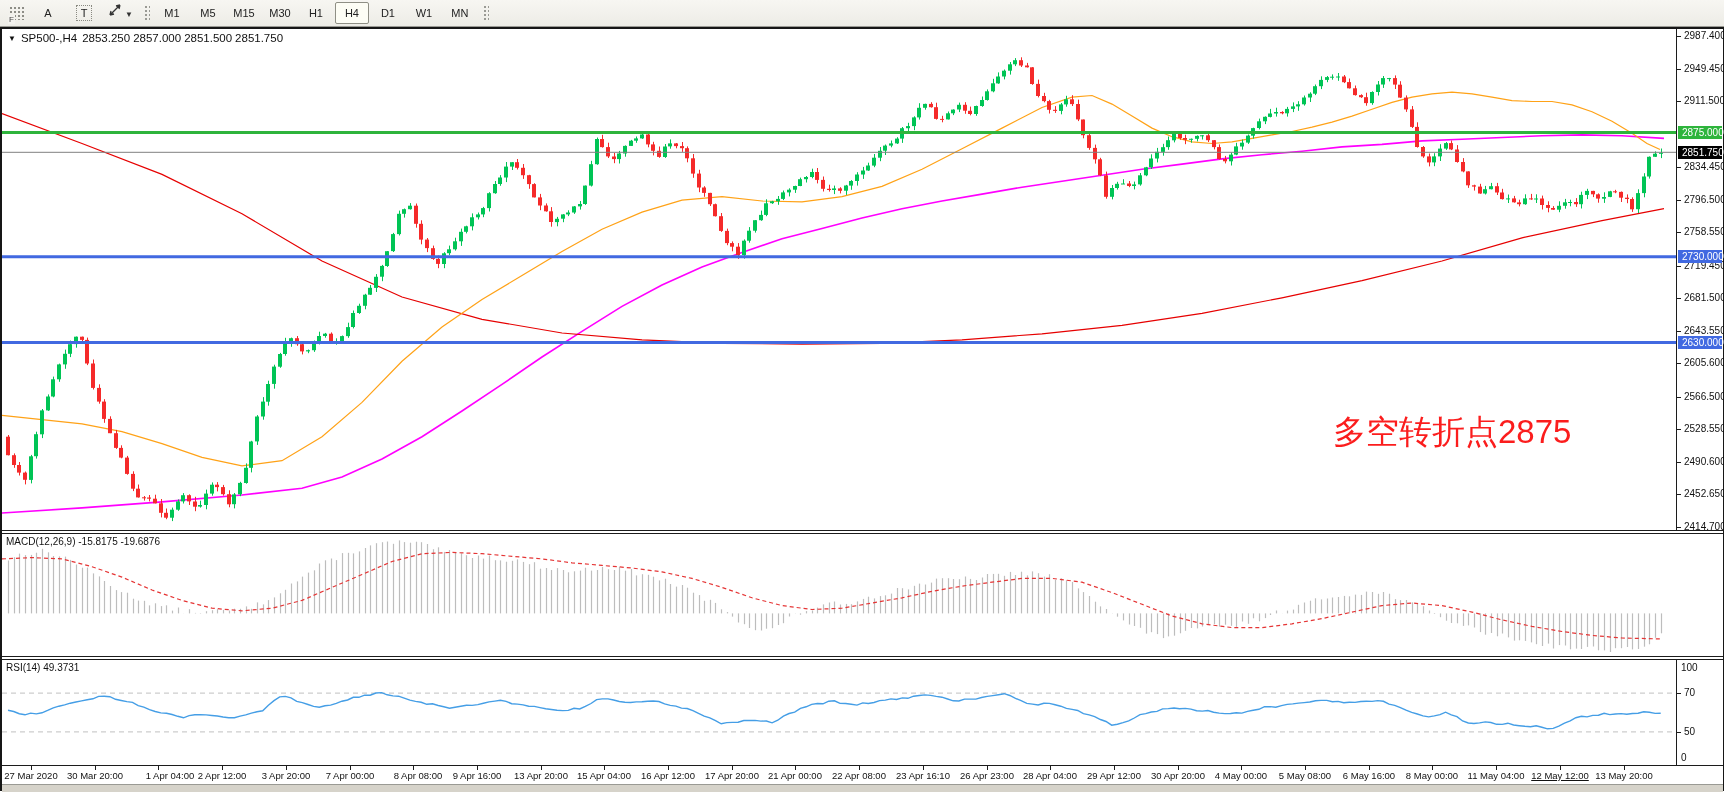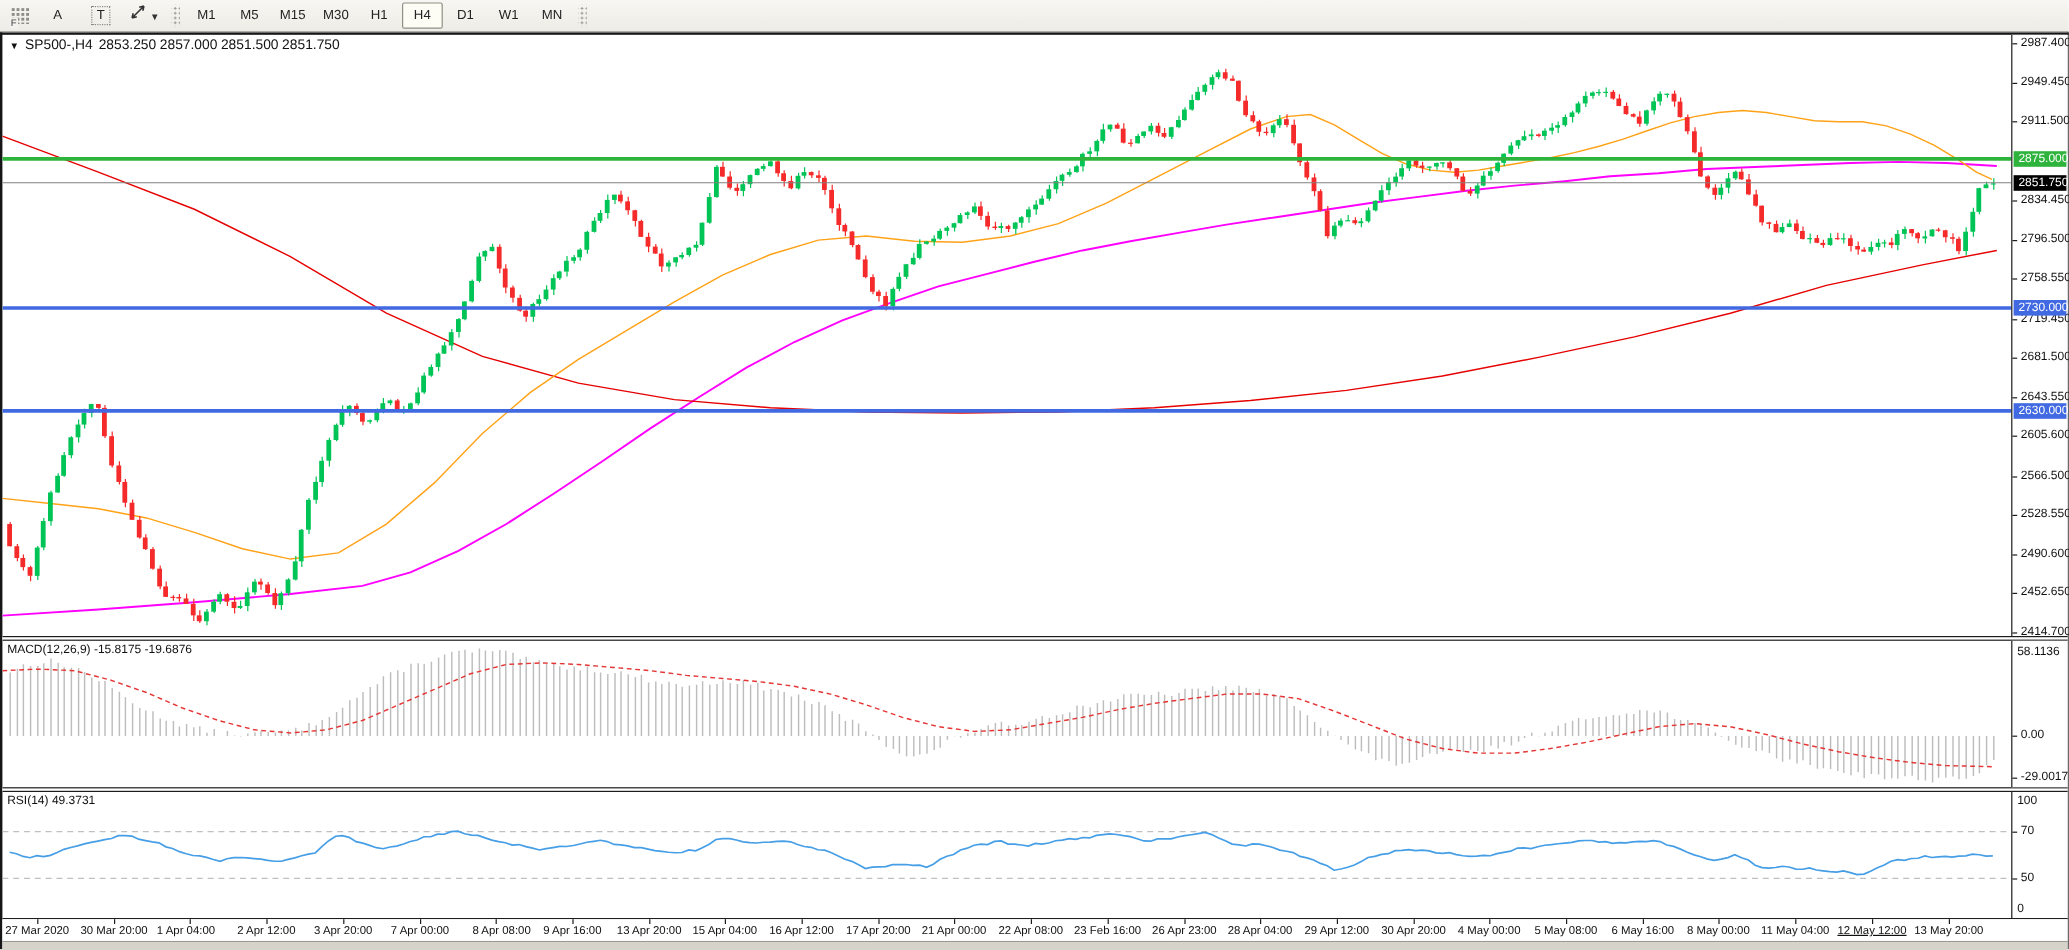--- a/index.html
+++ b/index.html
@@ -674,20 +674,21 @@
         <line x1="0" y1="313.4" x2="1675" y2="313.4" stroke="#4169e1" stroke-width="3"></line>
       </svg>
     <div class="pane-header">
       <span class="tri">▼</span>
       <span>SP500-,H4</span>
       <span>2853.250</span>
       <span style="margin-left:-2px;">2857.000</span>
       <span style="margin-left:-2px;">2851.500</span>
       <span style="margin-left:-2px;">2851.750</span>
     </div>
+    <div class="annotation" id="annotation" style="color: rgb(251, 29, 29);">多空转折点2875</div>
     <div class="axis" id="main-axis">
         <div class="tickrow" style="top: 1px;">
           <i></i>
           <span>2987.400</span>
         </div>
         <div class="tickrow" style="top: 34px;">
           <i></i>
           <span>2949.450</span>
         </div>
         <div class="tickrow" style="top: 66px;">
@@ -1044,33 +1045,20 @@
           <line x1="1630.5" y1="79.4" x2="1630.5" y2="115.4" stroke="#bdbdbd" stroke-width="1.2"></line>
           <line x1="1636.5" y1="79.4" x2="1636.5" y2="115.0" stroke="#bdbdbd" stroke-width="1.2"></line>
           <line x1="1642.5" y1="79.4" x2="1642.5" y2="112.7" stroke="#bdbdbd" stroke-width="1.2"></line>
           <line x1="1647.5" y1="79.4" x2="1647.5" y2="110.3" stroke="#bdbdbd" stroke-width="1.2"></line>
           <line x1="1653.5" y1="79.4" x2="1653.5" y2="103.8" stroke="#bdbdbd" stroke-width="1.2"></line>
           <line x1="1659.5" y1="79.4" x2="1659.5" y2="99.3" stroke="#bdbdbd" stroke-width="1.2"></line>
         </g>
         <path d="M0.0 24.9 L30.0 23.6 L60.0 24.9 L90.0 32.7 L120.0 43.1 L150.0 56.0 L180.0 66.4 L210.0 74.2 L240.0 76.8 L270.0 74.2 L300.0 66.4 L330.0 53.4 L360.0 40.5 L390.0 27.5 L420.0 19.7 L450.0 18.4 L480.0 19.7 L510.0 22.3 L540.0 24.9 L570.0 28.8 L600.0 31.4 L630.0 34.0 L660.0 37.9 L690.0 44.4 L720.0 53.4 L750.0 63.8 L780.0 71.6 L810.0 75.5 L840.0 74.2 L870.0 69.0 L900.0 63.8 L930.0 57.3 L960.0 52.1 L990.0 48.2 L1020.0 44.4 L1050.0 44.4 L1080.0 48.2 L1110.0 58.6 L1140.0 70.3 L1170.0 82.0 L1200.0 89.8 L1230.0 93.6 L1260.0 93.6 L1290.0 89.8 L1320.0 84.6 L1350.0 78.1 L1380.0 71.6 L1410.0 69.0 L1440.0 71.6 L1470.0 78.1 L1500.0 85.9 L1530.0 92.4 L1560.0 97.5 L1590.0 101.4 L1620.0 104.0 L1658.0 104.9 " fill="none" stroke="#e53535" stroke-width="1.2" stroke-dasharray="4 3"></path>
       </svg>
     <div class="sub-label">MACD(12,26,9) -15.8175 -19.6876</div>
-    <div class="axis" id="macd-axis">
-        <div class="tickrow" style="top: 4px;">
-          <span style="left:4px">58.1136</span>
-        </div>
-        <div class="tickrow" style="top: 73px;">
-          <i></i>
-          <span style="left:7px">0.00</span>
-        </div>
-        <div class="tickrow" style="top: 108px;">
-          <i></i>
-          <span style="left:7px">-29.0017</span>
-        </div>
-      </div>
   </div>
 
   <div class="splitter"></div>
 
   <div class="panel" id="rsi-panel" style="height:105px;border-bottom:1px solid #1c1c1c;">
     <svg id="rsi-svg" width="1675" height="105">
         <line x1="0" y1="33.1" x2="1675" y2="33.1" stroke="#c0c0c0" stroke-width="1" stroke-dasharray="5 4"></line>
         <line x1="0" y1="71.9" x2="1675" y2="71.9" stroke="#c0c0c0" stroke-width="1" stroke-dasharray="5 4"></line>
         <path d="M6.0 50.2 L11.7 51.5 L17.3 53.7 L23.0 54.8 L28.6 53.1 L34.3 53.9 L40.0 52.8 L45.6 50.4 L51.3 47.8 L56.9 46.2 L62.6 44.9 L68.3 43.2 L73.9 42.0 L79.6 40.9 L85.2 39.7 L90.9 38.8 L96.6 36.4 L102.2 36.3 L107.9 36.7 L113.5 39.3 L119.2 40.5 L124.9 41.6 L130.5 42.4 L136.2 45.7 L141.8 47.1 L147.5 49.7 L153.2 51.5 L158.8 52.9 L164.5 53.2 L170.1 54.5 L175.8 56.3 L181.5 57.8 L187.1 55.6 L192.8 54.7 L198.4 54.6 L204.1 54.9 L209.8 55.5 L215.4 56.0 L221.1 57.0 L226.7 57.7 L232.4 57.7 L238.1 56.1 L243.7 54.9 L249.4 53.1 L255.0 51.8 L260.7 50.8 L266.4 45.3 L272.0 40.6 L277.7 36.9 L283.3 36.4 L289.0 37.8 L294.7 41.4 L300.3 42.6 L306.0 44.5 L311.6 46.4 L317.3 47.3 L323.0 45.8 L328.6 45.1 L334.3 43.4 L339.9 41.2 L345.6 40.0 L351.3 37.3 L356.9 37.3 L362.6 35.1 L368.2 35.2 L373.9 33.0 L379.6 32.6 L385.2 34.8 L390.9 35.9 L396.5 36.2 L402.2 38.2 L407.9 40.1 L413.5 41.4 L419.2 42.3 L424.8 44.3 L430.5 43.8 L436.2 45.5 L441.8 46.8 L447.5 48.3 L453.1 47.2 L458.8 46.3 L464.5 45.3 L470.1 45.4 L475.8 44.6 L481.4 43.3 L487.1 41.9 L492.8 41.1 L498.4 40.2 L504.1 41.3 L509.7 43.7 L515.4 44.1 L521.1 44.9 L526.7 46.3 L532.4 46.4 L538.0 47.6 L543.7 48.8 L549.4 49.5 L555.0 50.2 L560.7 50.6 L566.3 50.4 L572.0 48.3 L577.7 49.0 L583.3 46.4 L589.0 43.5 L594.6 39.6 L600.3 38.9 L606.0 38.9 L611.6 40.0 L617.3 41.5 L622.9 42.2 L628.6 42.5 L634.3 41.9 L639.9 41.7 L645.6 41.2 L651.2 41.0 L656.9 41.5 L662.6 43.8 L668.2 45.4 L673.9 46.1 L679.5 48.1 L685.2 48.5 L690.9 50.6 L696.5 53.3 L702.2 56.1 L707.8 57.8 L713.5 60.7 L719.2 63.8 L724.8 62.6 L730.5 62.4 L736.1 62.2 L741.8 60.5 L747.5 60.5 L753.1 60.4 L758.8 61.1 L764.4 61.0 L770.1 62.8 L775.8 60.2 L781.4 56.1 L787.1 53.5 L792.7 52.1 L798.4 48.3 L804.1 46.8 L809.7 44.4 L815.4 43.5 L821.0 43.8 L826.7 41.2 L832.4 40.8 L838.0 43.4 L843.7 43.5 L849.3 44.2 L855.0 45.1 L860.7 42.9 L866.3 43.5 L872.0 42.5 L877.6 40.6 L883.3 40.1 L889.0 38.9 L894.6 39.5 L900.3 37.9 L905.9 38.3 L911.6 36.2 L917.3 35.5 L922.9 34.9 L928.6 35.4 L934.2 36.4 L939.9 37.2 L945.6 39.0 L951.2 40.8 L956.9 41.0 L962.5 39.1 L968.2 39.1 L973.9 39.1 L979.5 37.5 L985.2 36.4 L990.8 35.6 L996.5 34.7 L1002.2 33.7 L1007.8 35.5 L1013.5 38.4 L1019.1 40.6 L1024.8 43.4 L1030.5 44.1 L1036.1 45.0 L1041.8 43.3 L1047.4 43.4 L1053.1 44.8 L1058.8 46.2 L1064.4 48.4 L1070.1 49.4 L1075.7 50.5 L1081.4 53.7 L1087.1 54.9 L1092.7 56.6 L1098.4 59.5 L1104.0 61.5 L1109.7 65.2 L1115.4 64.2 L1121.0 62.7 L1126.7 60.9 L1132.3 58.0 L1138.0 54.6 L1143.7 53.6 L1149.3 52.0 L1155.0 51.4 L1160.6 48.9 L1166.3 48.6 L1172.0 48.0 L1177.6 48.8 L1183.3 48.4 L1188.9 49.1 L1194.6 50.7 L1200.3 51.1 L1205.9 50.5 L1211.6 52.2 L1217.2 53.1 L1222.9 53.6 L1228.6 53.5 L1234.2 52.8 L1239.9 53.1 L1245.5 51.4 L1251.2 50.3 L1256.9 49.3 L1262.5 46.7 L1268.2 46.6 L1273.8 47.2 L1279.5 45.6 L1285.2 44.4 L1290.8 43.9 L1296.5 43.1 L1302.1 42.6 L1307.8 42.0 L1313.5 40.7 L1319.1 40.4 L1324.8 40.4 L1330.4 41.7 L1336.1 41.4 L1341.8 42.8 L1347.4 42.2 L1353.1 42.4 L1358.7 41.5 L1364.4 41.2 L1370.1 41.4 L1375.7 40.6 L1381.4 41.3 L1387.0 44.2 L1392.7 45.3 L1398.4 47.6 L1404.0 50.2 L1409.7 52.4 L1415.3 54.0 L1421.0 55.9 L1426.7 56.9 L1432.3 55.9 L1438.0 54.7 L1443.6 52.2 L1449.3 54.8 L1455.0 56.7 L1460.6 61.0 L1466.3 63.0 L1471.9 63.5 L1477.6 62.9 L1483.3 61.9 L1488.9 62.5 L1494.6 64.3 L1500.2 64.4 L1505.9 63.2 L1511.6 65.0 L1517.2 65.7 L1522.9 66.3 L1528.5 66.7 L1534.2 65.7 L1539.9 67.2 L1545.5 68.8 L1551.2 68.4 L1556.8 66.1 L1562.5 63.1 L1568.2 60.8 L1573.8 57.7 L1579.5 56.3 L1585.1 56.9 L1590.8 55.4 L1596.5 55.2 L1602.1 53.3 L1607.8 54.6 L1613.4 54.0 L1619.1 53.6 L1624.8 54.3 L1630.4 53.5 L1636.1 53.2 L1641.7 51.8 L1647.4 52.3 L1653.1 53.4 L1658.7 53.2 " fill="none" stroke="#459ee6" stroke-width="1.4"></path>
       </svg>
@@ -1092,21 +1080,21 @@
         </div>
       </div>
   </div>
 
   <div class="time-axis" id="time-axis">
       <div class="tmark" style="left: 29px;"></div>
       <div class="tlabel" style="left: -11px;">27 Mar 2020</div>
       <div class="tmark" style="left: 93px;"></div>
       <div class="tlabel" style="left: 53px;">30 Mar 20:00</div>
       <div class="tmark" style="left: 156px;"></div>
-      <div class="tlabel" style="left: 113px;">1 Apr 04:00</div>
+      <div class="tlabel" style="left: 128px;">1 Apr 04:00</div>
       <div class="tmark" style="left: 220px;"></div>
       <div class="tlabel" style="left: 180px;">2 Apr 12:00</div>
       <div class="tmark" style="left: 284px;"></div>
       <div class="tlabel" style="left: 244px;">3 Apr 20:00</div>
       <div class="tmark" style="left: 348px;"></div>
       <div class="tlabel" style="left: 308px;">7 Apr 00:00</div>
       <div class="tmark" style="left: 411px;"></div>
       <div class="tlabel" style="left: 376px;">8 Apr 08:00</div>
       <div class="tmark" style="left: 475px;"></div>
       <div class="tlabel" style="left: 435px;">9 Apr 16:00</div>
@@ -1116,21 +1104,21 @@
       <div class="tlabel" style="left: 562px;">15 Apr 04:00</div>
       <div class="tmark" style="left: 666px;"></div>
       <div class="tlabel" style="left: 626px;">16 Apr 12:00</div>
       <div class="tmark" style="left: 730px;"></div>
       <div class="tlabel" style="left: 690px;">17 Apr 20:00</div>
       <div class="tmark" style="left: 793px;"></div>
       <div class="tlabel" style="left: 753px;">21 Apr 00:00</div>
       <div class="tmark" style="left: 857px;"></div>
       <div class="tlabel" style="left: 817px;">22 Apr 08:00</div>
       <div class="tmark" style="left: 921px;"></div>
-      <div class="tlabel" style="left: 881px;">23 Feb 16:00</div>
+      <div class="tlabel" style="left: 881px;">23 Apr 16:10</div>
       <div class="tmark" style="left: 985px;"></div>
       <div class="tlabel" style="left: 945px;">26 Apr 23:00</div>
       <div class="tmark" style="left: 1048px;"></div>
       <div class="tlabel" style="left: 1008px;">28 Apr 04:00</div>
       <div class="tmark" style="left: 1112px;"></div>
       <div class="tlabel" style="left: 1072px;">29 Apr 12:00</div>
       <div class="tmark" style="left: 1176px;"></div>
       <div class="tlabel" style="left: 1136px; text-align: center;">30 Apr 20:00</div>
       <div class="tmark" style="left: 1239px;"></div>
       <div class="tlabel" style="left: 1199px;">4 May 00:00</div>

